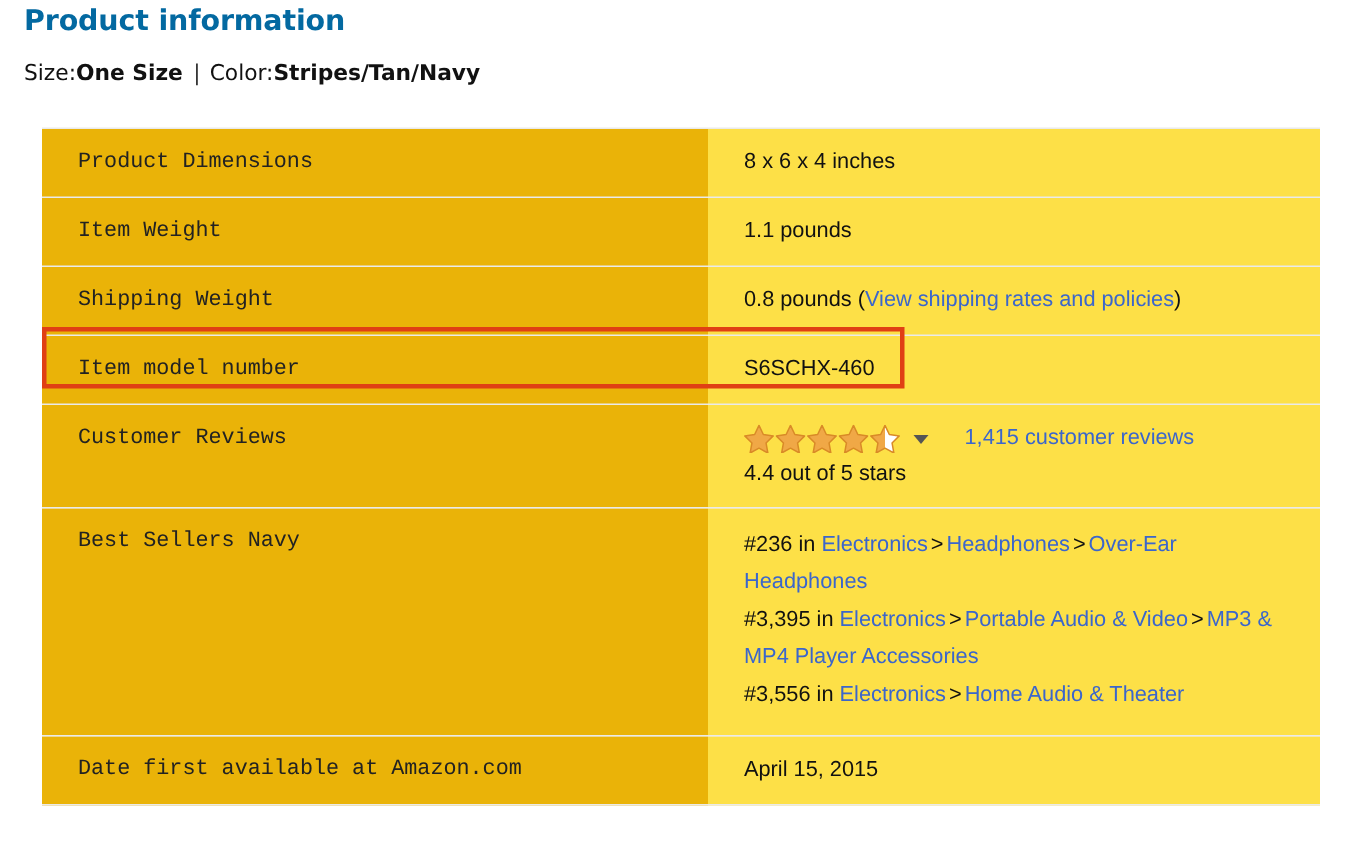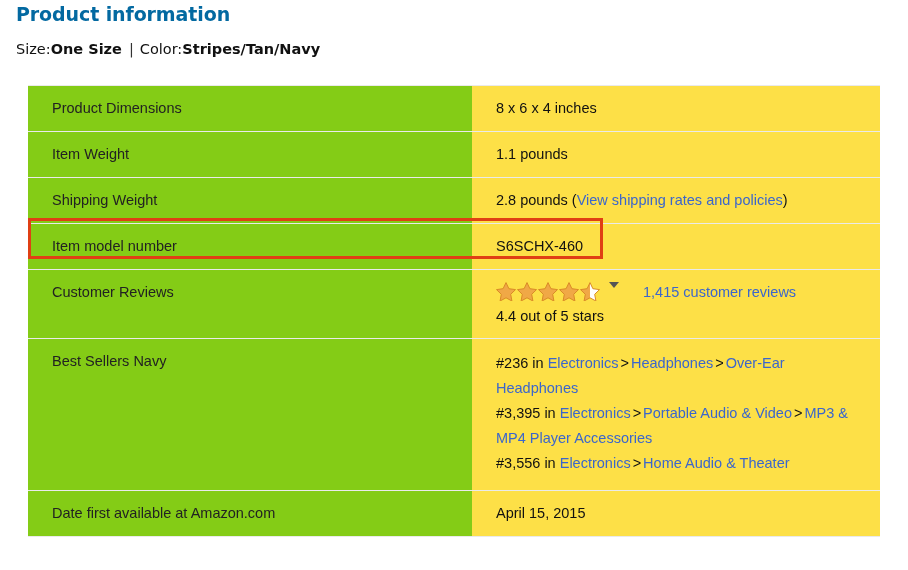--- a/index.html
+++ b/index.html
@@ -64,22 +64,22 @@
   }
   .pdtable td {
     vertical-align: top;
     border-bottom: 1px solid #eaeaea;
     padding: 0;
   }
   .pdtable tr:first-child td { border-top: 1px solid #eaeaea; }
 
   td.key {
     width: 420px;
-    background: #84cc16;
-    font-family: Liberation Sans, sans-serif;
+    background: #eab308;
+    font-family: Liberation Mono, monospace;
     font-size: 14.5px;
     color: #222222;
     padding: 12px 0 12px 24px;
     line-height: 20px;
   }
   td.val {
     background: #fde047;
     font-family: "Liberation Sans", sans-serif;
     font-size: 14.5px;
     color: #111111;
@@ -98,21 +98,21 @@
   tr.r-date td  { height: 20px; }
 
   a.lnk {
     color: #3b66cc;
     text-decoration: none;
   }
 
   
   .rev-top {
     display: flex;
-    align-items: flex-start;
+    align-items: center;
     height: 21px;
   }
   .stars {
     display: inline-block;
     position: relative;
     width: 104px;
     height: 19px;
     line-height: 19px;
     flex: 0 0 auto;
   }
@@ -176,21 +176,21 @@
         <td class="val">8 x 6 x 4 inches</td>
       </tr>
 
       <tr class="r-wt">
         <td class="key">Item Weight</td>
         <td class="val">1.1 pounds</td>
       </tr>
 
       <tr class="r-ship">
         <td class="key">Shipping Weight</td>
-        <td class="val"><span>2.8 pounds (</span><a class="lnk" href="#">View shipping rates and policies</a><span>)</span></td>
+        <td class="val"><span>0.8 pounds (</span><a class="lnk" href="#">View shipping rates and policies</a><span>)</span></td>
       </tr>
 
 
       <tr class="r-model">
         <td class="key">Item model number</td>
         <td class="val">S6SCHX-460</td>
       </tr>
 
       <tr class="r-rev">
         <td class="key">Customer Reviews</td>

